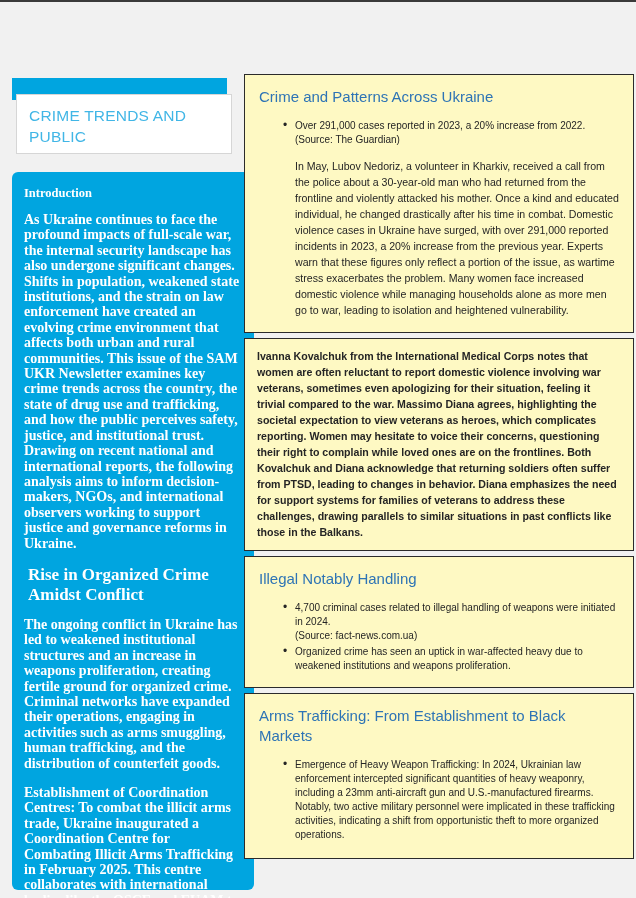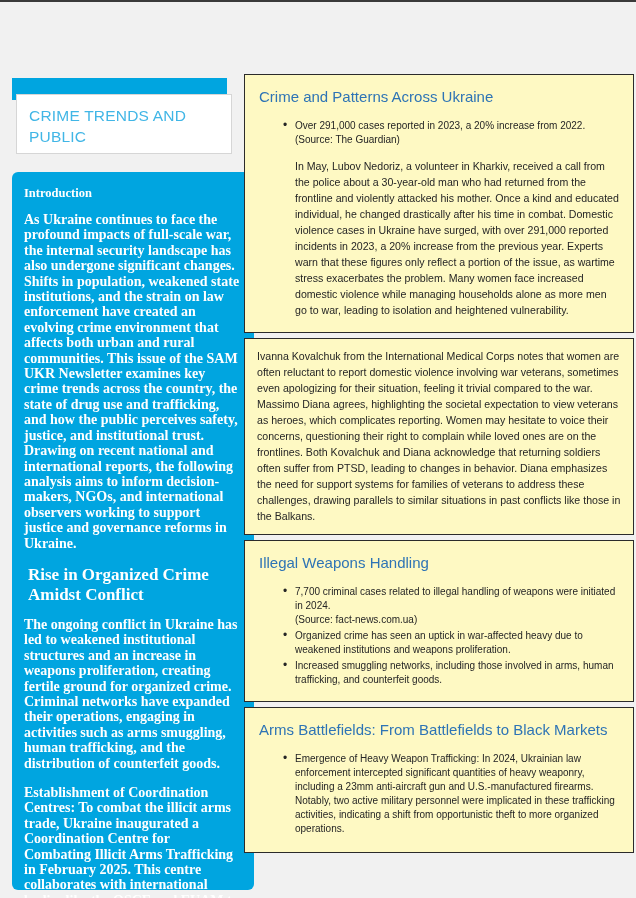--- a/index.html
+++ b/index.html
@@ -100,21 +100,21 @@
     left: 244px; top: 74px;
     width: 390px;
   }
   .panel {
     background: #fef9c3;
     border: 1.5px solid #2b2b2b;
     padding: 10px 12px 12px 12px;
     margin-bottom: 5px;
   }
   #panel-1 { padding: 10px 12px 14px 12px; }
-  #panel-2 { padding: 9px 12px 10px 12px; }
+  #panel-2 { padding: 9px 12px 10px 12px; font-weight: bold; }
   #panel-3 { padding: 10px 12px 12px 12px; }
   #panel-4 { padding: 10px 12px 14px 12px; }
 
   .h-section {
     color: #2e74b5;
     font-size: 15px;
     font-weight: 400;
     line-height: 20px;
     margin: 2px 0 12px 2px;
   }
@@ -197,32 +197,31 @@
 (Source: The Guardian)</li>
       </ul>
       <p class="body-p indented">In May, Lubov Nedoriz, a volunteer in Kharkiv, received a call from the police about a 30-year-old man who had returned from the frontline and violently attacked his mother. Once a kind and educated individual, he changed drastically after his time in combat. Domestic violence cases in Ukraine have surged, with over 291,000 reported incidents in 2023, a 20% increase from the previous year. Experts warn that these figures only reflect a portion of the issue, as wartime stress exacerbates the problem. Many women face increased domestic violence while managing households alone as more men go to war, leading to isolation and heightened vulnerability.</p>
     </div>
 
     <div class="panel" id="panel-2">
       <p class="body-p">Ivanna Kovalchuk from the International Medical Corps notes that women are often reluctant to report domestic violence involving war veterans, sometimes even apologizing for their situation, feeling it trivial compared to the war. Massimo Diana agrees, highlighting the societal expectation to view veterans as heroes, which complicates reporting. Women may hesitate to voice their concerns, questioning their right to complain while loved ones are on the frontlines. Both Kovalchuk and Diana acknowledge that returning soldiers often suffer from PTSD, leading to changes in behavior. Diana emphasizes the need for support systems for families of veterans to address these challenges, drawing parallels to similar situations in past conflicts like those in the Balkans.</p>
     </div>
 
     <div class="panel" id="panel-3">
-      <div class="h-section">Illegal Weapons Handling</div>
-      <ul class="bullets">
-        <li style="white-space:pre-line">7,700 criminal cases related to illegal handling of weapons were initiated in 2024.
+      <div class="h-section">Illegal Notably Handling</div>
+      <ul class="bullets">
+        <li style="white-space:pre-line">4,700 criminal cases related to illegal handling of weapons were initiated in 2024.
 (Source: fact-news.com.ua)</li>
       </ul>
       <ul class="bullets">
         <li>Organized crime has seen an uptick in war-affected heavy due to weakened institutions and weapons proliferation.</li>
-        <li>Increased smuggling networks, including those involved in arms, human trafficking, and counterfeit goods.</li>
       </ul>
     </div>
 
     <div class="panel" id="panel-4">
-      <div class="h-section">Arms Battlefields: From Battlefields to Black Markets</div>
+      <div class="h-section">Arms Trafficking: From Establishment to Black Markets</div>
       <ul class="bullets">
         <li>Emergence of Heavy Weapon Trafficking: In 2024, Ukrainian law enforcement intercepted significant quantities of heavy weaponry, including a 23mm anti-aircraft gun and U.S.-manufactured firearms. Notably, two active military personnel were implicated in these trafficking activities, indicating a shift from opportunistic theft to more organized operations.</li>
       </ul>
     </div>
 
   </div>
 </div>
 
 </body></html>

